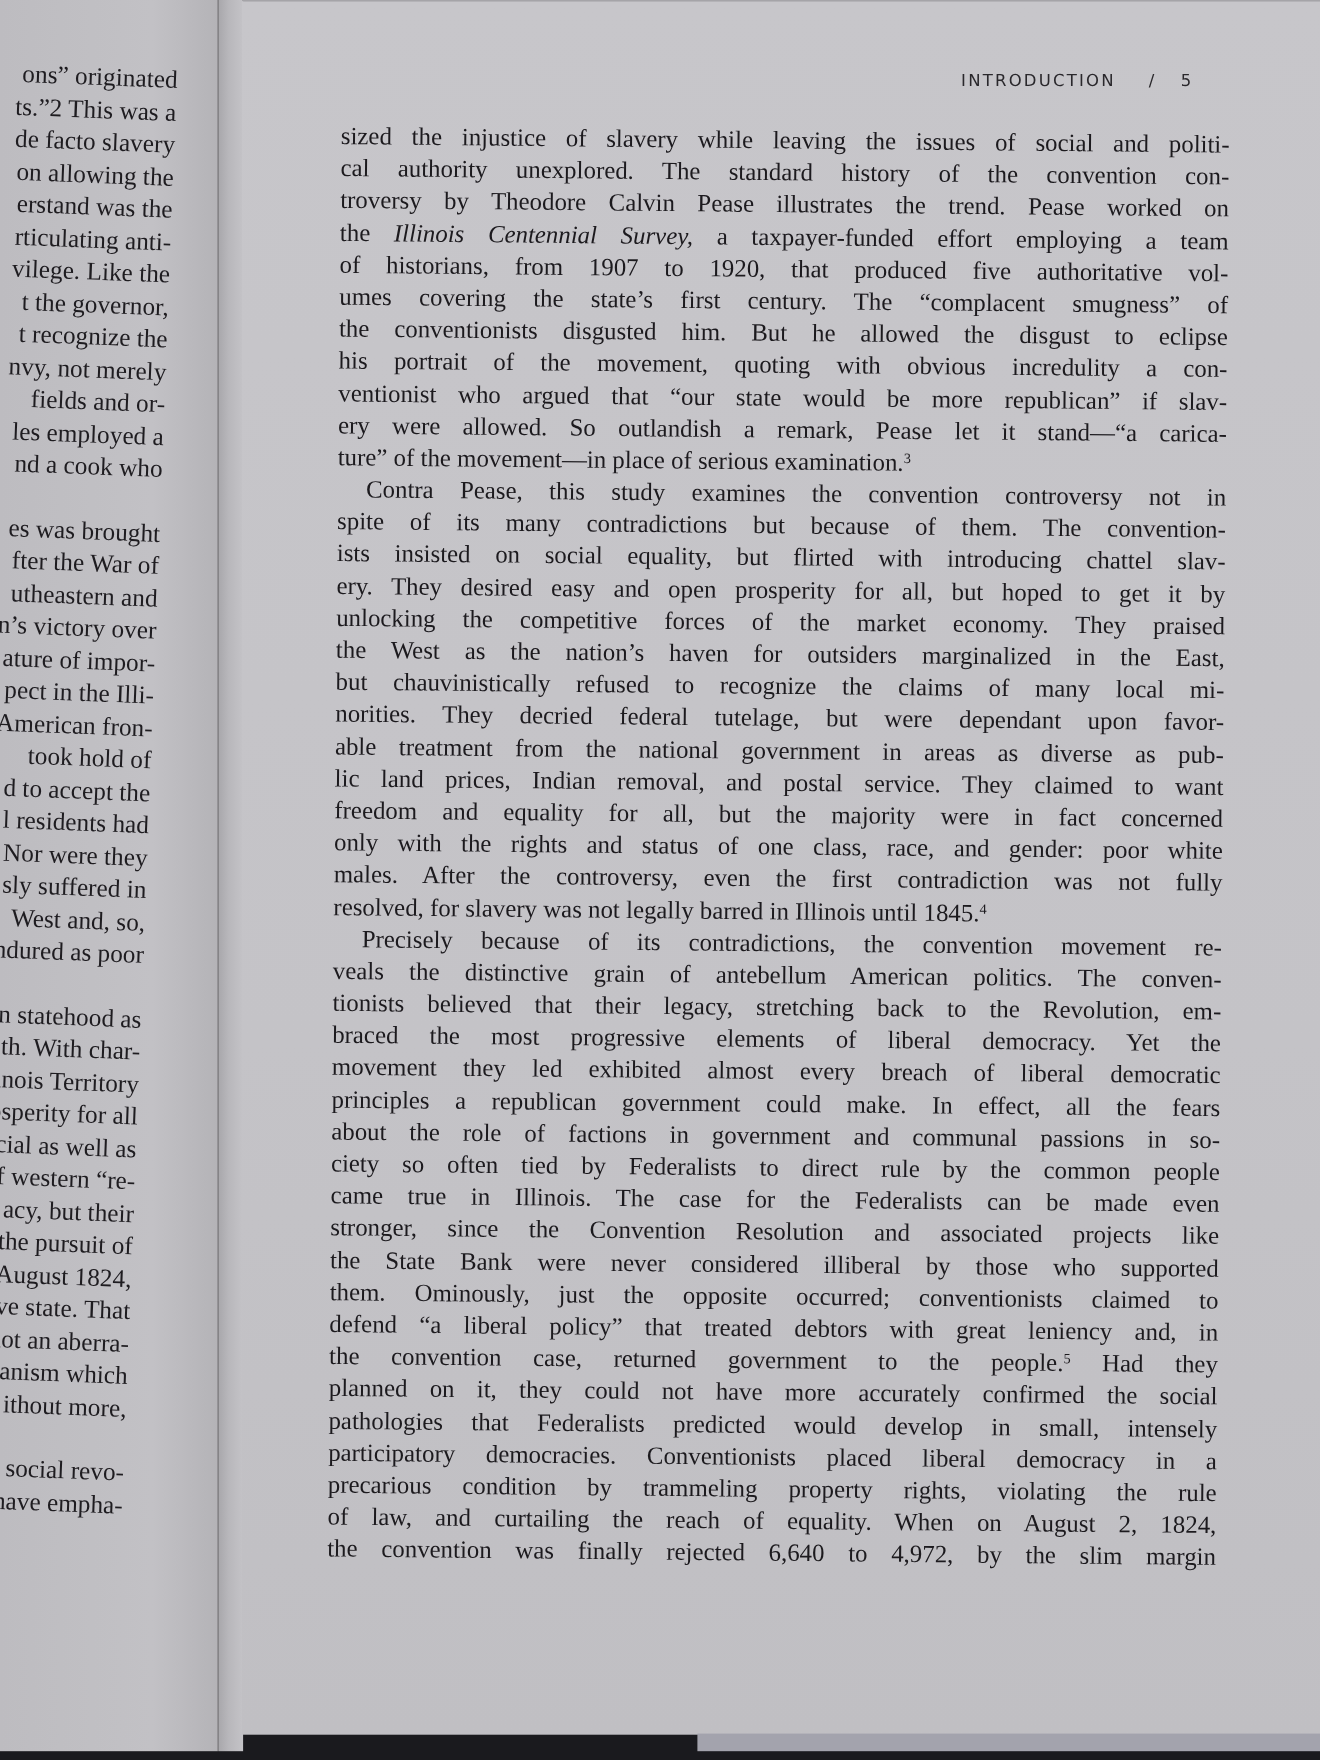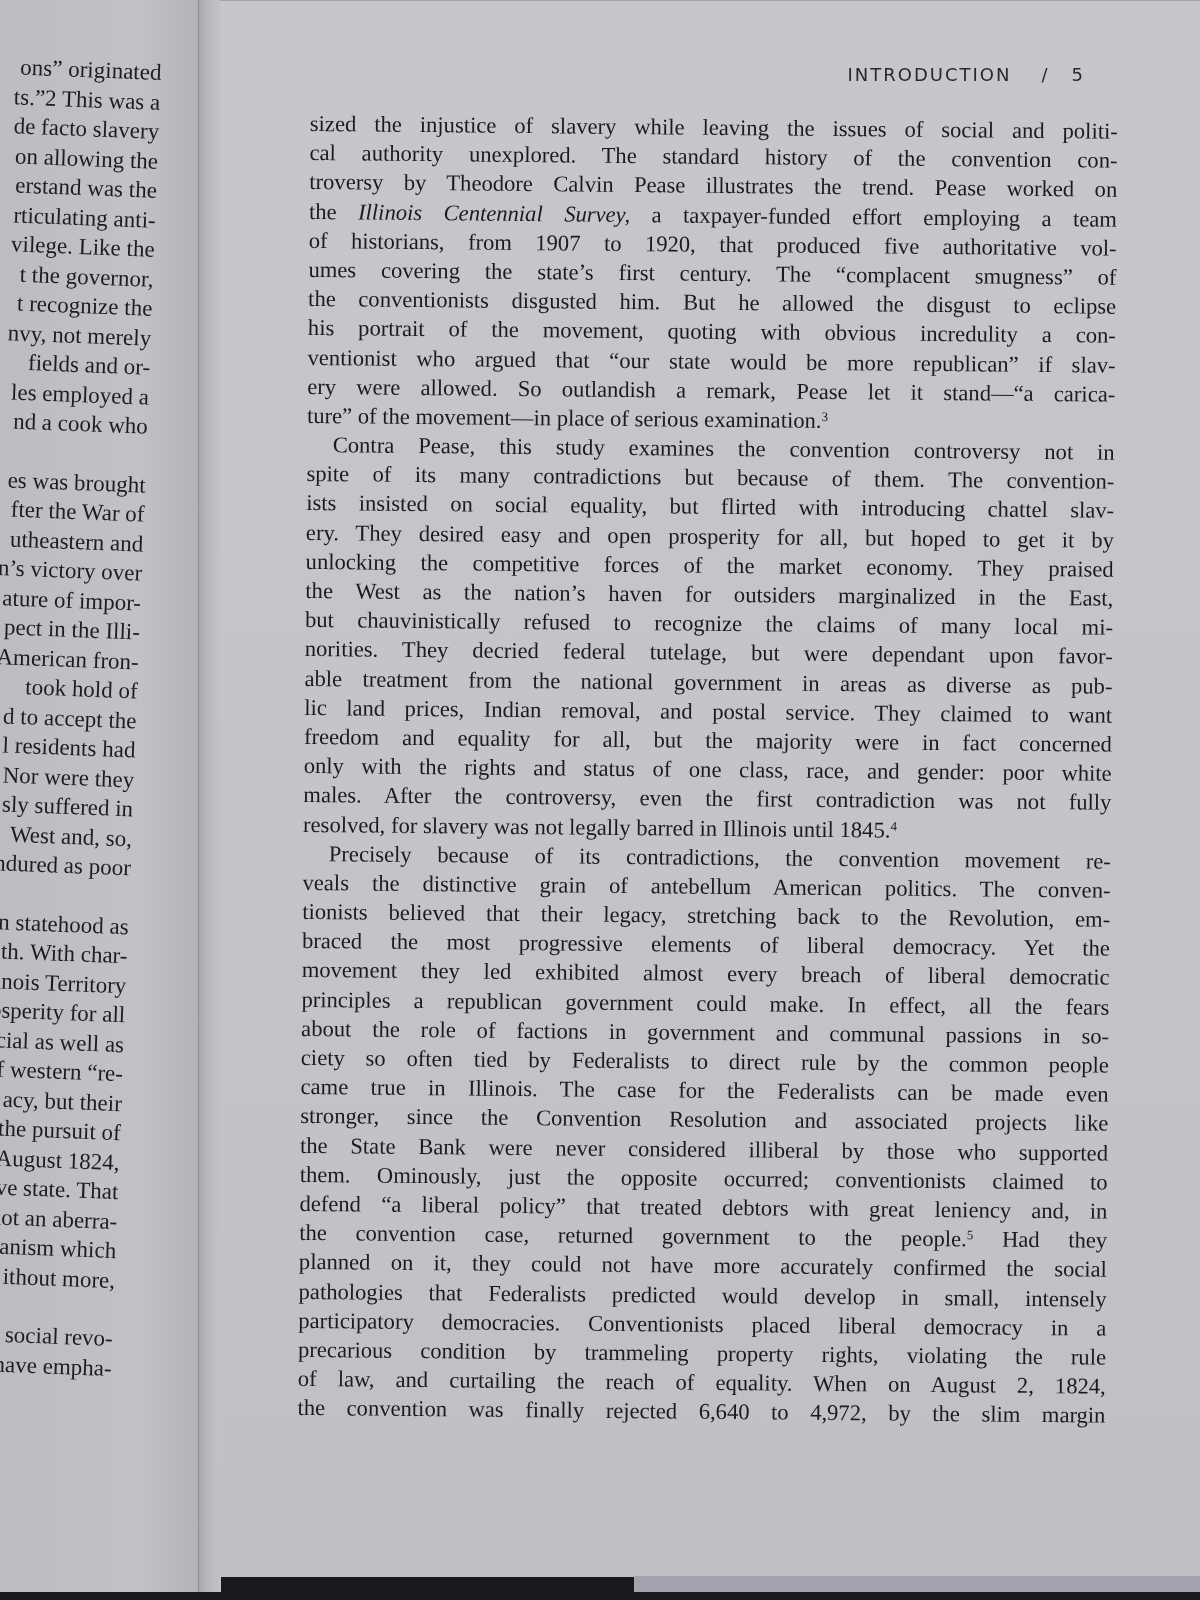--- a/index.html
+++ b/index.html
@@ -30,21 +30,21 @@
     position:absolute; left:220px; top:0; width:980px; height:1576px;
     background:linear-gradient(180deg,#c7c6ca 0%,#c4c3c7 60%,#c0bfc3 100%);
     border-top:1px solid #a5a4a8;
   }
   .page-edge {
     position:absolute; left:634px; top:1576px; width:566px; height:16px;
     background:#a3a3ad;
   }
   .header {
     position:absolute; right:115px; top:63px;
-    font-family:"DejaVu Sans", sans-serif; font-size:18px; letter-spacing:2px;
+    font-family:"DejaVu Sans", sans-serif; font-size:15px; letter-spacing:2px;
     color:#2a282c; white-space:nowrap;
   }
   .header .sep { margin:0 22px 0 30px; }
   .body-text {
     position:absolute; left:90px; top:108px; width:808px;
     font-family:"Liberation Serif", serif; font-size:22.6px; color:#1c1a1e;
     transform:rotate(0.55deg); transform-origin:left top;
   }
   .body-text .ln {
     height:29.2px; line-height:29.2px; text-align:justify; text-align-last:justify;

